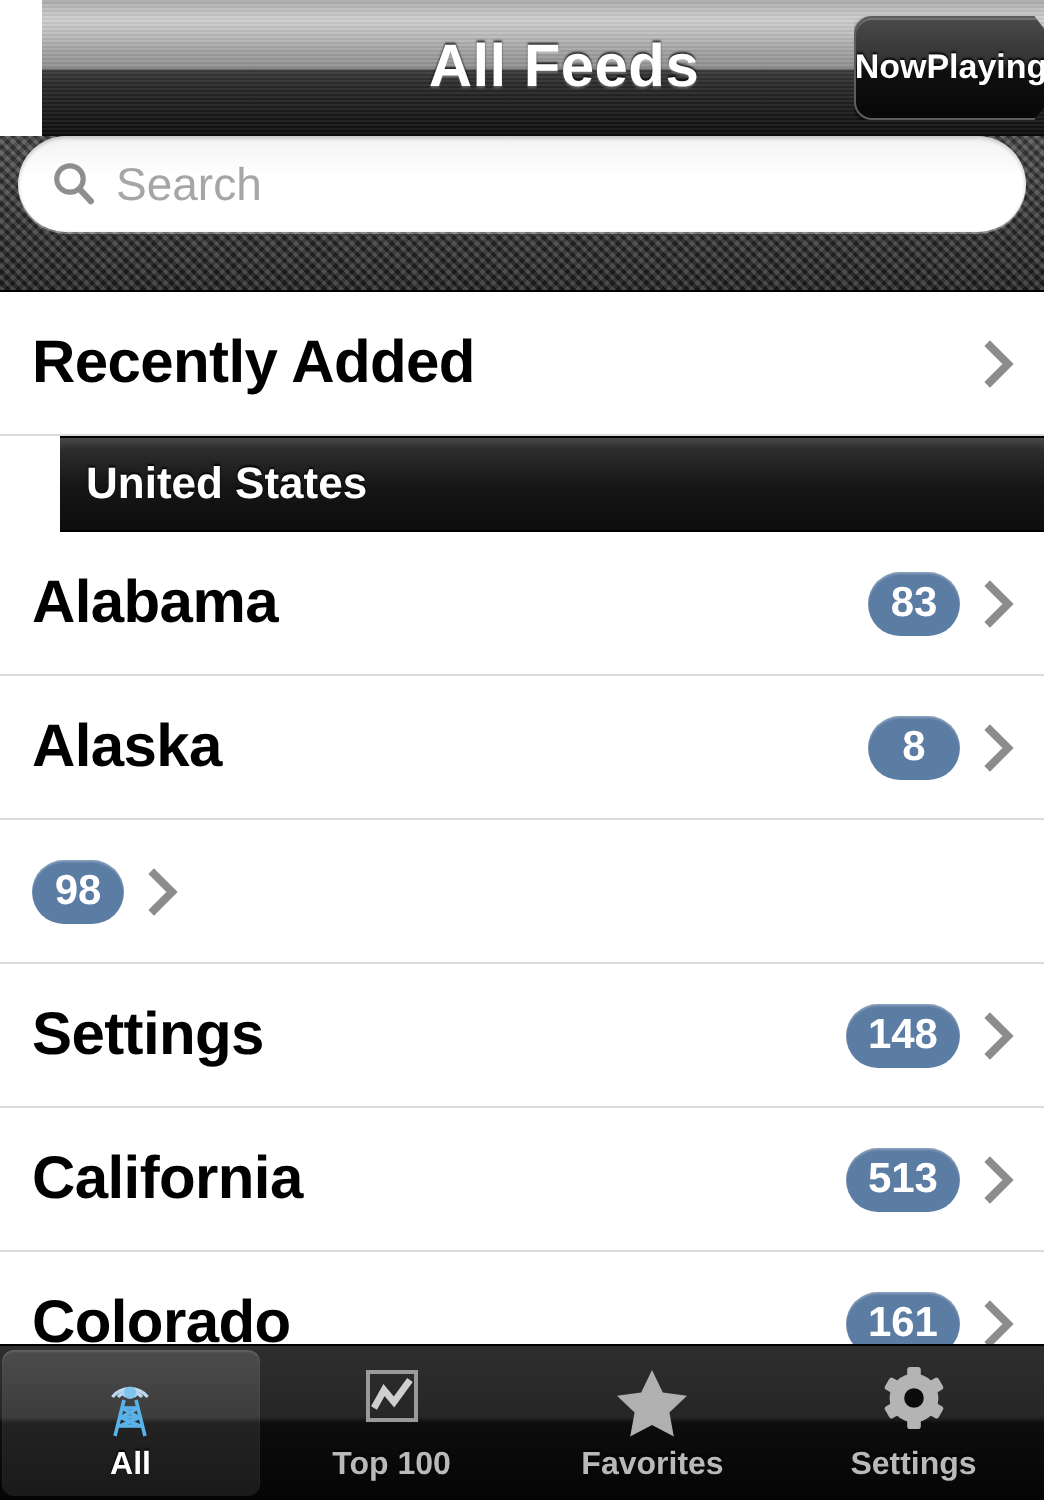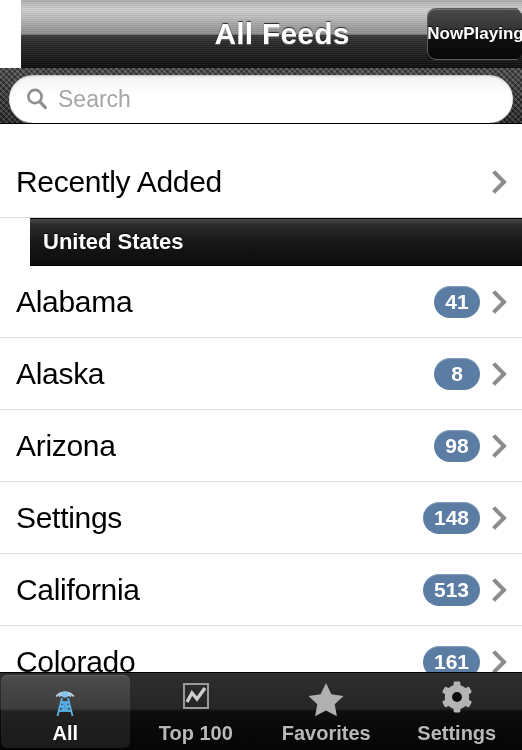--- a/index.html
+++ b/index.html
@@ -49,24 +49,24 @@
   }
   .np-label{
     position:absolute; inset:0; padding-right:13px;
     display:flex; flex-direction:row; align-items:center; justify-content:center;
     font-size:17px; font-weight:bold; color:#fff; line-height:1.03;
     text-shadow:0 -1px 1px rgba(0,0,0,0.9);
   }
 
   
   .searchbar{
-    position:relative; height:56px; width:100%;
+    position:relative; height:78px; width:100%;
     background:#2a2a2a; overflow:hidden;
     border-bottom:1px solid #000;
-    display:flex; align-items:flex-end; padding:0 9px;
+    display:flex; align-items:flex-start; padding:0 9px;
   }
   .searchbar::before{
     content:""; position:absolute; inset:0;
     background-color:#343434;
     background-image:
       repeating-linear-gradient(45deg, rgba(255,255,255,0.11) 0 2px, rgba(0,0,0,0.18) 2px 4px),
       repeating-linear-gradient(-45deg, rgba(255,255,255,0.08) 0 2px, rgba(0,0,0,0.15) 2px 4px),
       linear-gradient(to bottom, rgba(255,255,255,0.10), rgba(0,0,0,0.35));
   }
   .search-field{
@@ -79,21 +79,21 @@
   .mag{ width:24px; height:24px; flex:0 0 24px; margin-right:9px; }
   .search-ph{ font-size:23px; color:#a6a6a6; }
 
   
   .list{ position:absolute; top:146px; bottom:78px; left:0; right:0; background:#fff; overflow:hidden; }
   .row{
     position:relative; height:72px; width:100%;
     display:flex; align-items:center; padding:0 14px 0 16px;
     background:#fff; border-bottom:1px solid #dcdcdc; cursor:pointer;
   }
-  .row-label{ flex:1; font-size:30px; font-weight:normal; color:#000; letter-spacing:-0.3px; }
+  .row-label{ flex:1; font-size:30px; font-weight:bold; color:#000; letter-spacing:-0.3px; }
   .badge{
     min-width:46px; height:32px; padding:0 11px; margin-right:12px;
     background:#5b7ca3; border-radius:16px;
     display:flex; align-items:center; justify-content:center;
     font-size:21px; font-weight:bold; color:#fff;
     box-shadow:inset 0 1px 1px rgba(255,255,255,0.28);
   }
   .chev{ width:16px; height:26px; flex:0 0 16px; }
   .section-header{
     position:relative; height:48px; width:100%;
@@ -114,21 +114,21 @@
   .tab{
     flex:1; position:relative; display:flex; flex-direction:column;
     align-items:center; justify-content:center; gap:3px; cursor:pointer;
     margin:2px 1px; border-radius:6px;
   }
   .tab.selected{
     background:linear-gradient(to bottom,#4b4b4b 0%,#3d3d3d 46%,#222 50%,#1a1a1a 100%);
     box-shadow:inset 0 1px 1px rgba(255,255,255,0.13);
   }
   .tab-icon{ width:44px; height:40px; display:flex; align-items:center; justify-content:center; }
-  .tab-label{ font-size:20px; font-weight:bold; color:#b9b9b9; text-shadow:0 -1px 1px rgba(0,0,0,0.9); }
+  .tab-label{ font-size:16px; font-weight:bold; color:#b9b9b9; text-shadow:0 -1px 1px rgba(0,0,0,0.9); }
   .tab.selected .tab-label{ color:#fff; }
 </style>
 </head>
 <body>
 
 <div id="app">
 
   <div class="navbar">
     <div class="nav-title">All Feeds</div>
     <div class="now-playing">
@@ -162,40 +162,39 @@
         </svg>
       </span>
     </div>
 
     <div class="section-header">
       <span>United States</span>
     </div>
 
     <div class="row">
       <span class="row-label">Alabama</span>
-      <span class="badge">41</span>
+      <span class="badge">83</span>
       <span class="chev">
         <svg viewBox="0 0 16 26" width="16" height="26">
             <polyline points="3,4 12,13 3,22" fill="none" stroke="#8c8c8c" stroke-width="4" stroke-linecap="square"></polyline>
           </svg>
       </span>
     </div>
 
     <div class="row">
       <span class="row-label">Alaska</span>
       <span class="badge">8</span>
       <span class="chev">
         <svg viewBox="0 0 16 26" width="16" height="26">
             <polyline points="3,4 12,13 3,22" fill="none" stroke="#8c8c8c" stroke-width="4" stroke-linecap="square"></polyline>
           </svg>
       </span>
     </div>
 
     <div class="row">
-      <span class="row-label">Arizona</span>
       <span class="badge">98</span>
       <span class="chev">
         <svg viewBox="0 0 16 26" width="16" height="26">
             <polyline points="3,4 12,13 3,22" fill="none" stroke="#8c8c8c" stroke-width="4" stroke-linecap="square"></polyline>
           </svg>
       </span>
     </div>
 
     <div class="row">
       <span class="row-label">Settings</span>

